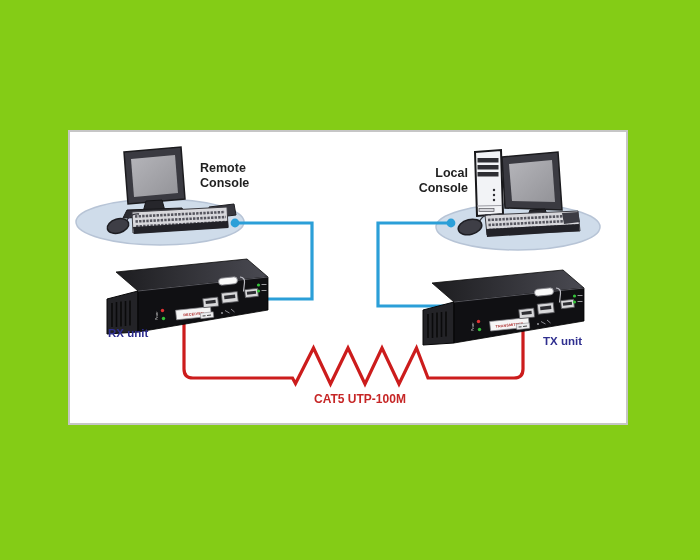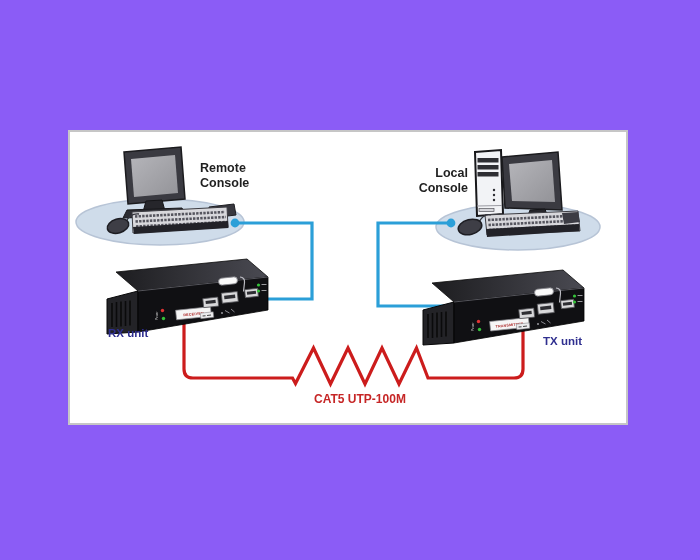--- a/index.html
+++ b/index.html
@@ -1,16 +1,16 @@
 <!DOCTYPE html>
 <html><head>
 <meta charset="utf-8">
 <style>
   html,body{margin:0;padding:0;background:#ffffff;}
-  .stage{position:relative;width:700px;height:560px;background:#8b5cf6;overflow:hidden;
+  .stage{position:relative;width:700px;height:560px;background:#84cc16;overflow:hidden;
          font-family:"Liberation Sans",sans-serif;}
   svg{position:absolute;left:0;top:0;}
   text{font-family:"Liberation Sans",sans-serif;}
 </style>
 </head>
 <body>
 
 <div class="stage">
 <svg width="700" height="560" viewBox="0 0 700 560">
   <defs>

